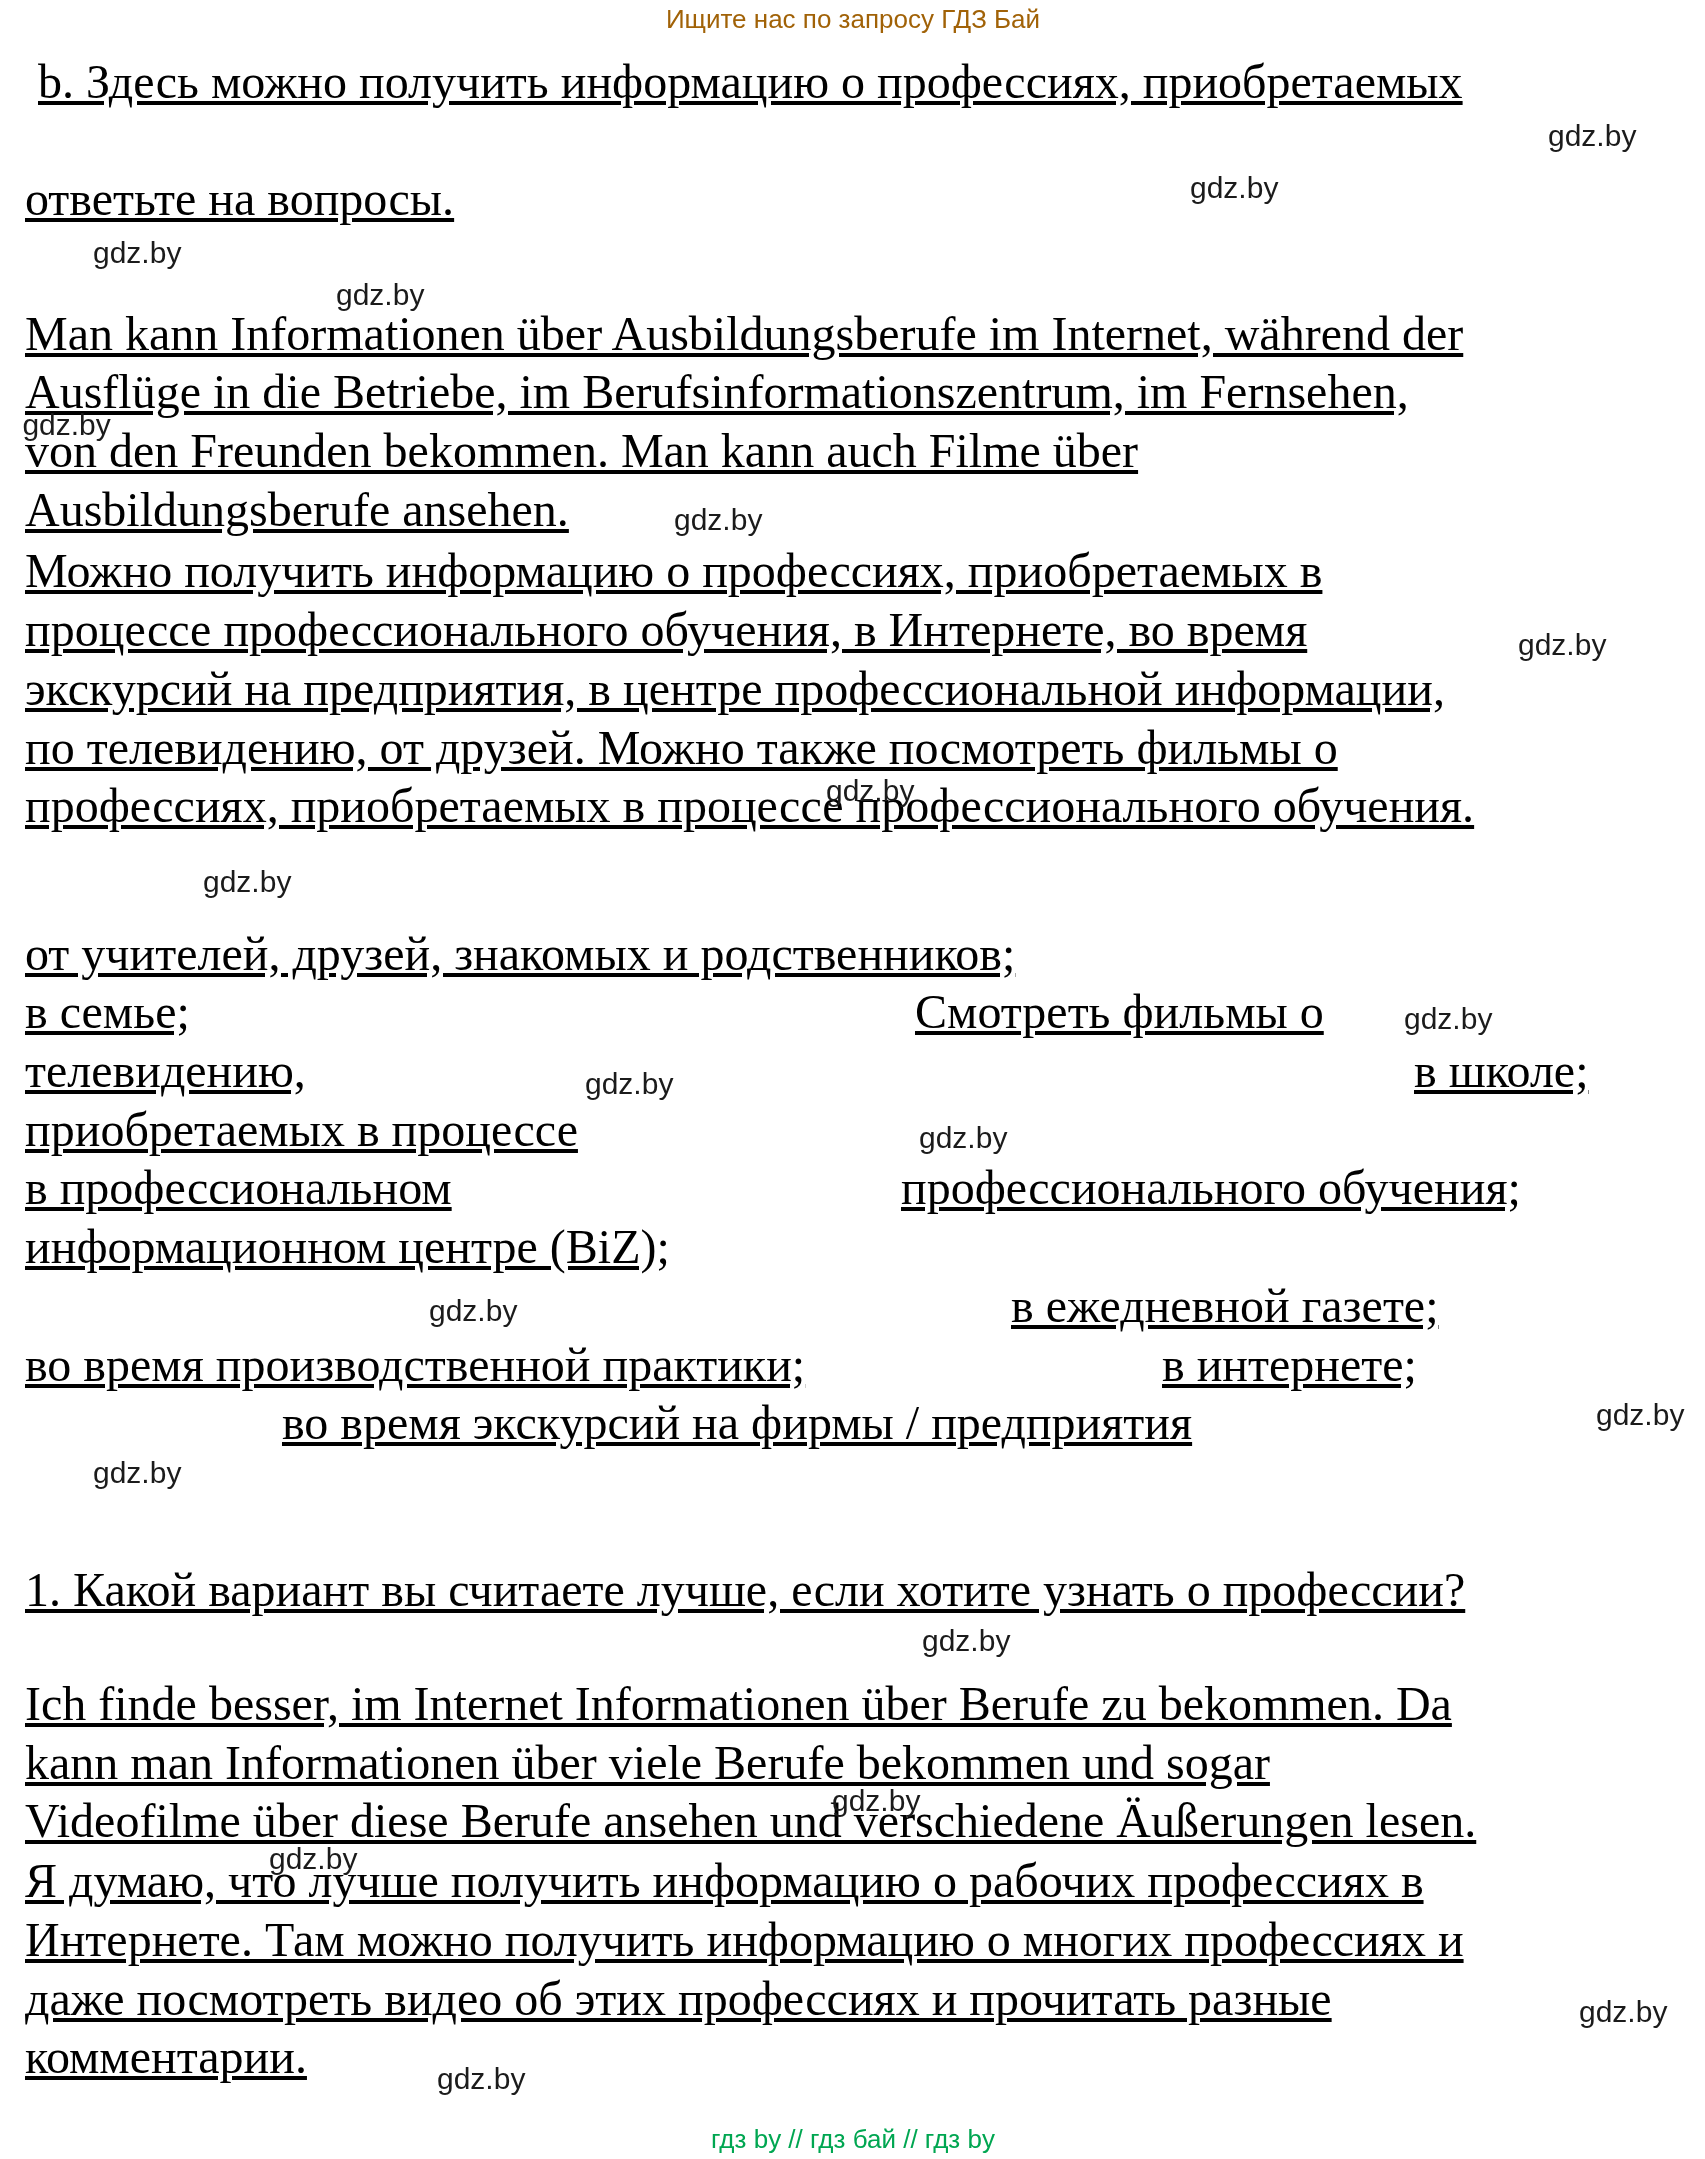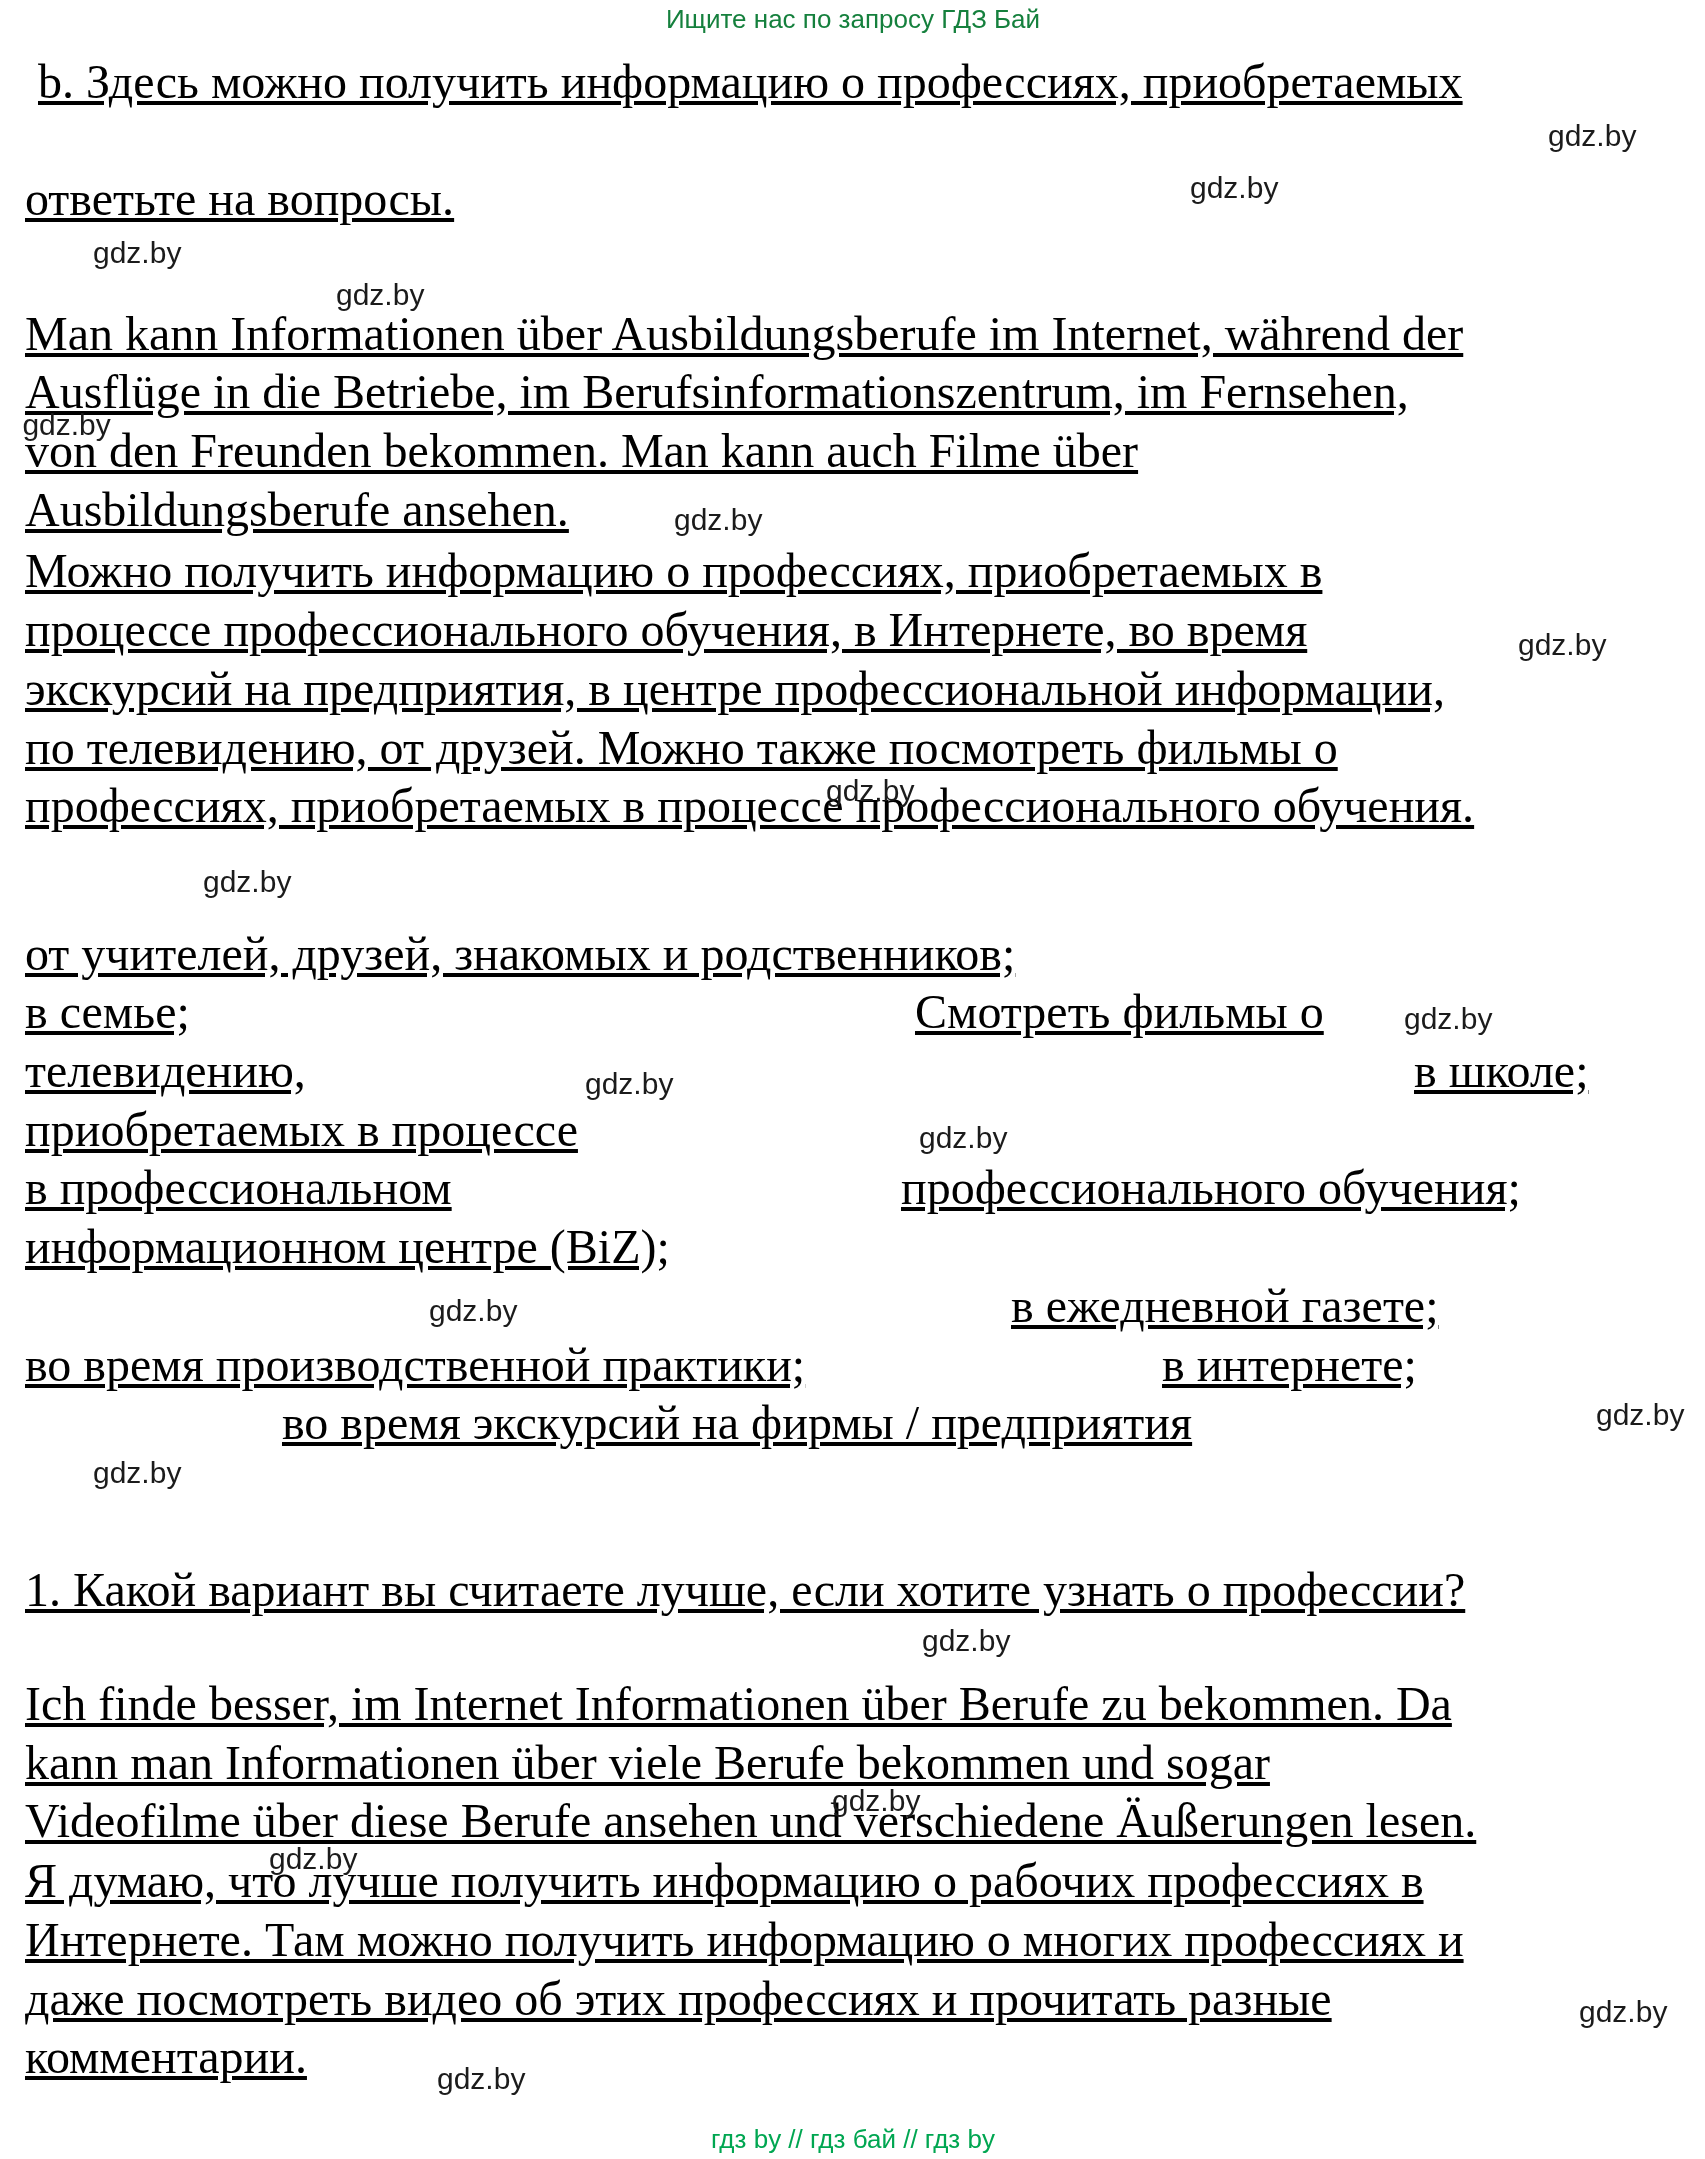--- a/index.html
+++ b/index.html
@@ -32,21 +32,21 @@
     white-space: nowrap;
   }
   .promo {
     position: absolute;
     top: 3.7px;
     left: 0;
     width: 100%;
     text-align: center;
     font-family: "Liberation Sans", sans-serif;
     font-size: 26px;
-    color: #15803d;
+    color: #a16207;
   }
   .footer {
     position: absolute;
     top: 2124px;
     left: 0;
     width: 100%;
     text-align: center;
     font-family: "Liberation Sans", sans-serif;
     font-size: 26px;
     color: #00a651;

